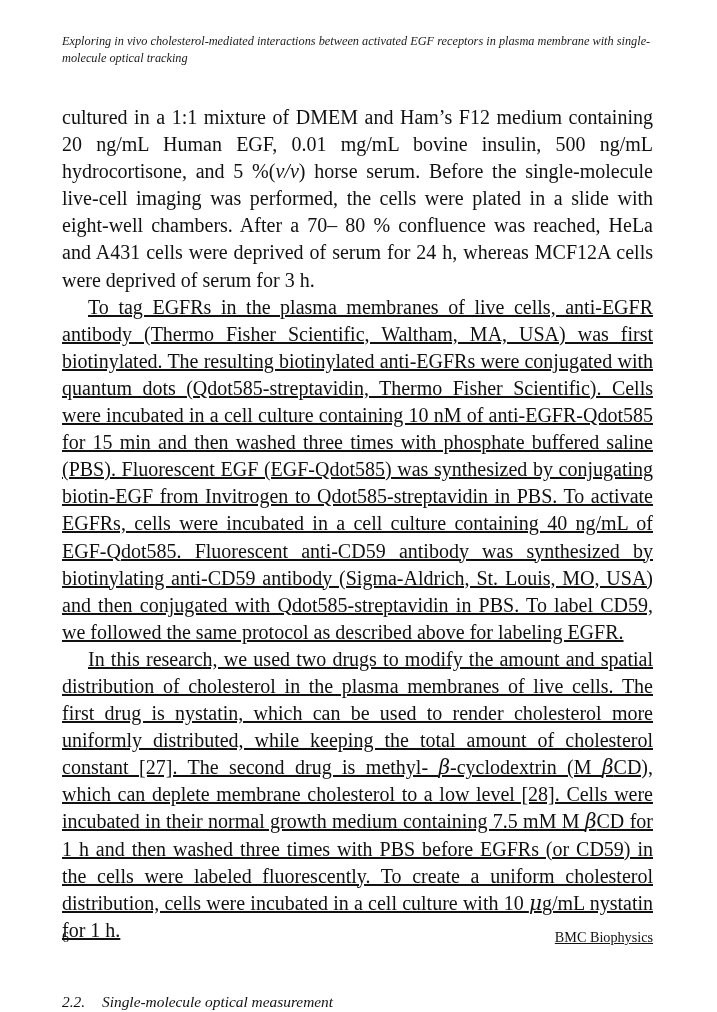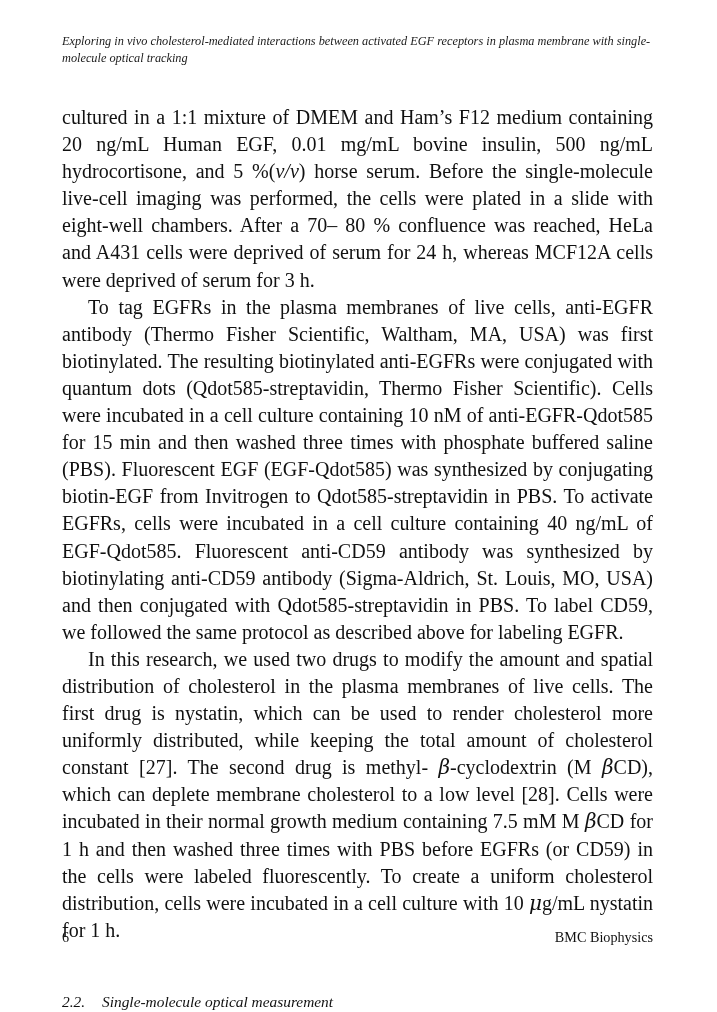--- a/index.html
+++ b/index.html
@@ -51,20 +51,21 @@
     font-size: 20px;
     line-height: 27.1px;
     text-align: justify;
     text-justify: inter-word;
     -webkit-hyphens: none;
     hyphens: none;
     color: #111111;
   }
   p.indent {
     text-indent: 26px;
+    text-decoration: underline;
   }
 
   h2.section {
     margin: 0;
     font-style: italic;
     font-weight: normal;
     font-size: 15.4px;
     line-height: 27px;
     color: #111111;
   }
@@ -90,21 +91,21 @@
     top: 927px;
     width: 591px;
     font-size: 14.2px;
     line-height: 20px;
     display: flex;
     justify-content: space-between;
     align-items: baseline;
     color: #111111;
   }
   .footer .pageno { text-align: left; }
-  .footer .journal { text-align: right; }
+  .footer .journal { text-align: right; text-decoration: underline; }
 </style>
 </head>
 <body>
 
 <div class="page">
 
   <div class="runhead">
     <span>Exploring in vivo cholesterol-mediated interactions between activated EGF receptors in plasma</span>
     <span>membrane with single-molecule optical tracking</span>
   </div>

